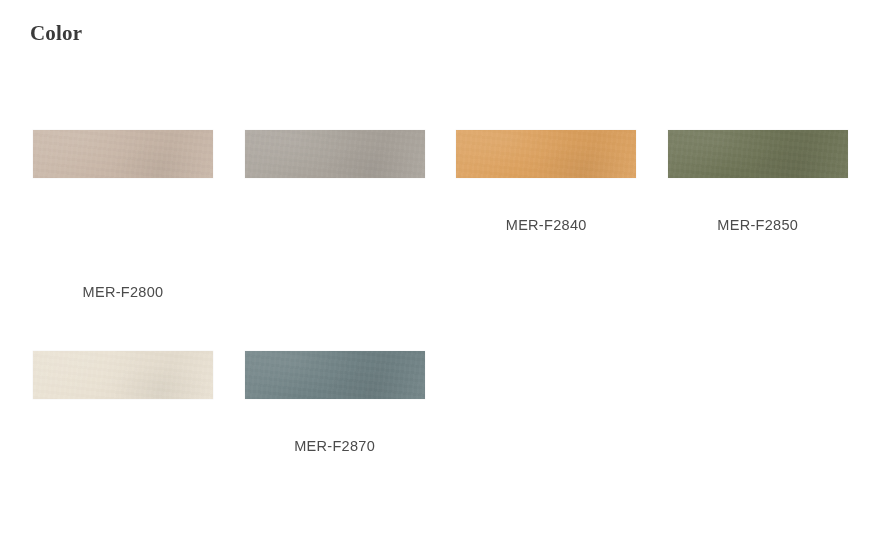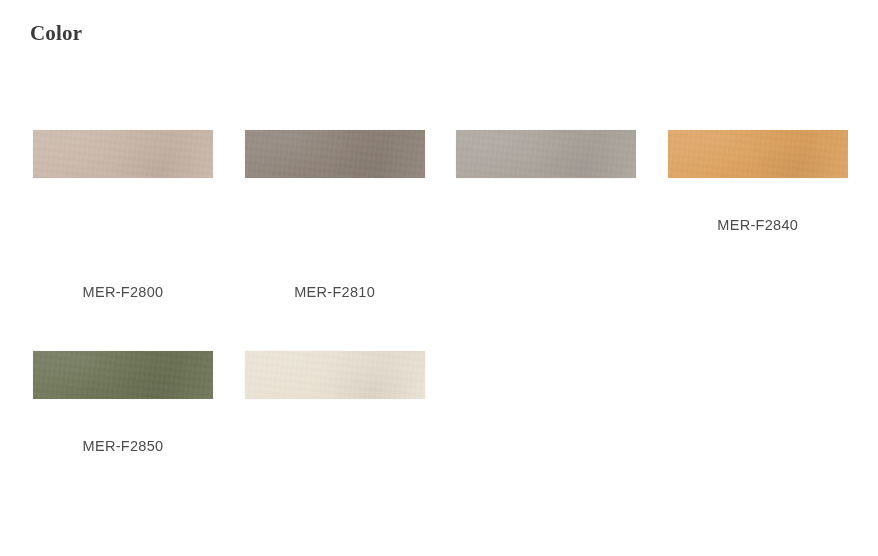--- a/index.html
+++ b/index.html
@@ -104,39 +104,39 @@
 
   <div class="section-title">Color</div>
 
   <div class="swatch-grid">
 
     <div class="swatch-cell row-1">
       <div class="swatch-chip" style="background-color: rgb(201, 183, 168);"></div>
       <div class="swatch-label">MER-F2800</div>
     </div>
 
-    <div class="swatch-cell row-1">
-      <div class="swatch-chip" style="background-color: rgb(142, 130, 120);"></div>
-      <div class="swatch-label">MER-F2810</div>
-    </div>
 
     <div class="swatch-cell row-1">
       <div class="swatch-chip" style="background-color: rgb(170, 164, 156);"></div>
     </div>
 
 
     <div class="swatch-cell row-2">
       <div class="swatch-chip" style="background-color: rgb(221, 161, 94);"></div>
       <div class="swatch-label">MER-F2840</div>
     </div>
 
     <div class="swatch-cell row-2">
       <div class="swatch-chip" style="background-color: rgb(109, 115, 85);"></div>
       <div class="swatch-label">MER-F2850</div>
     </div>
 
     <div class="swatch-cell row-2">
       <div class="swatch-chip" style="background-color: rgb(234, 226, 211);"></div>
     </div>
 
+    <div class="swatch-cell row-2">
+      <div class="swatch-chip" style="background-color: rgb(111, 129, 132);"></div>
+      <div class="swatch-label">MER-F2870</div>
+    </div>
 
   </div>
 </div>
 
 </body></html>

